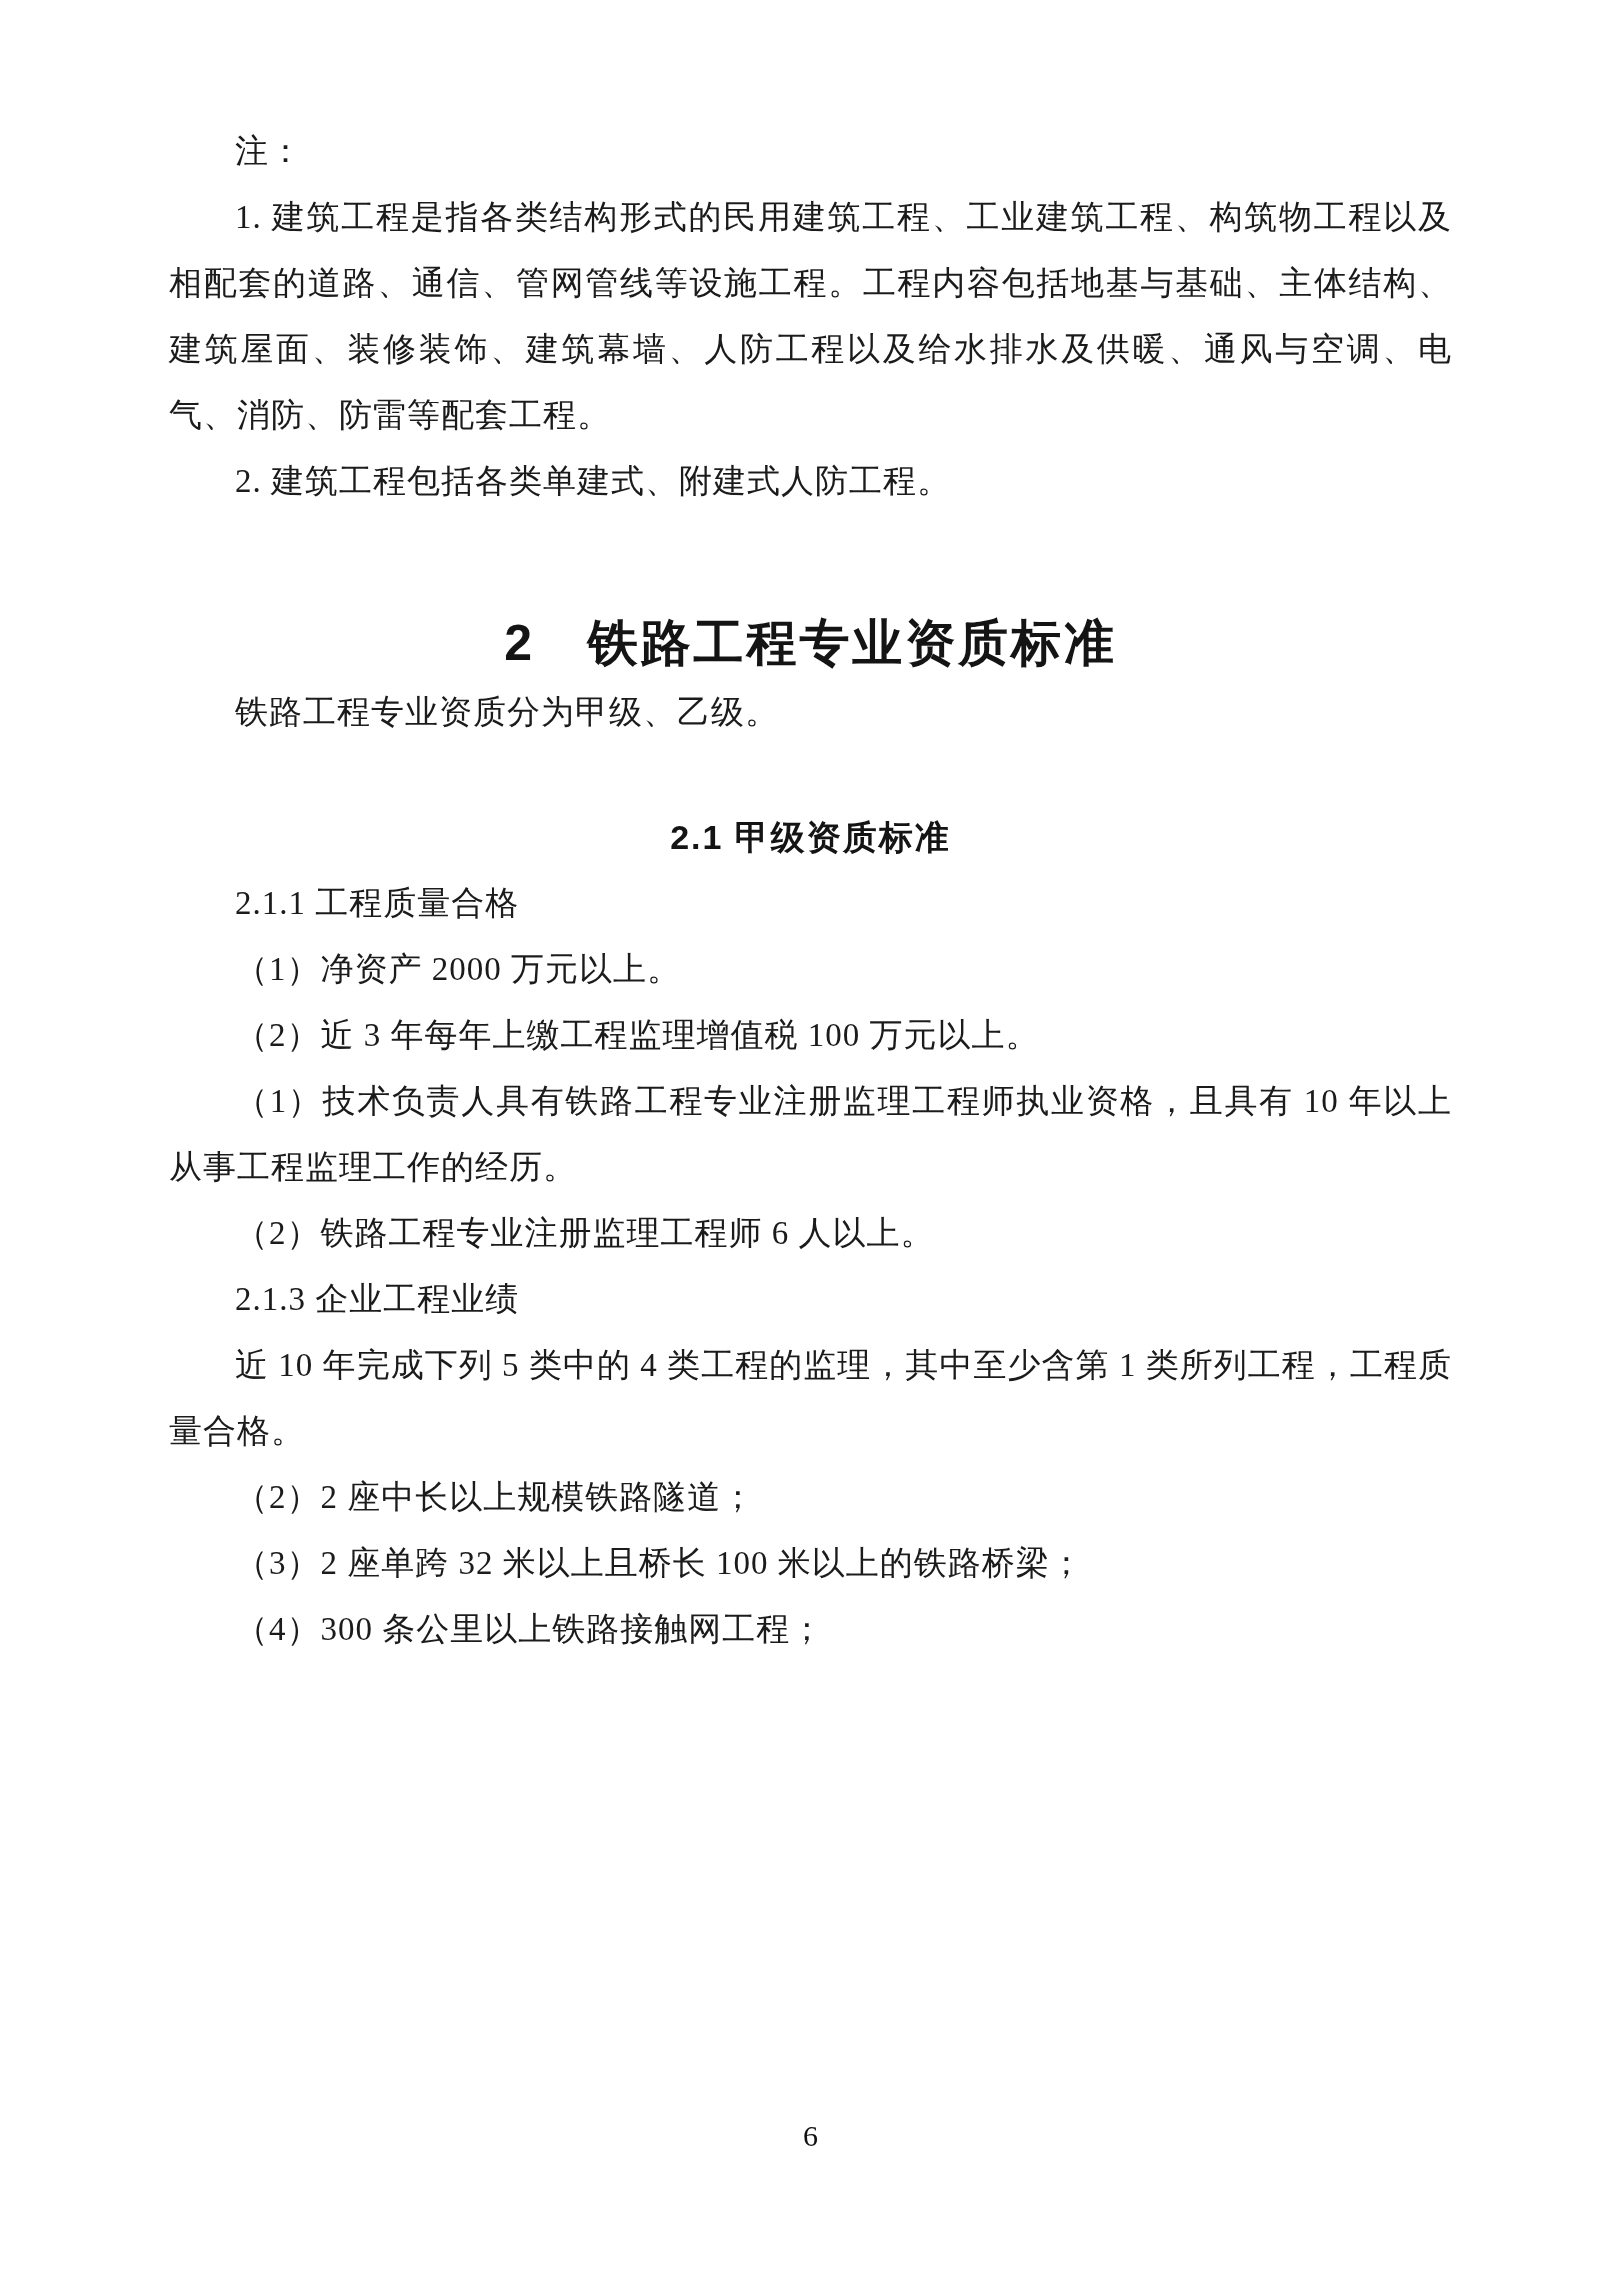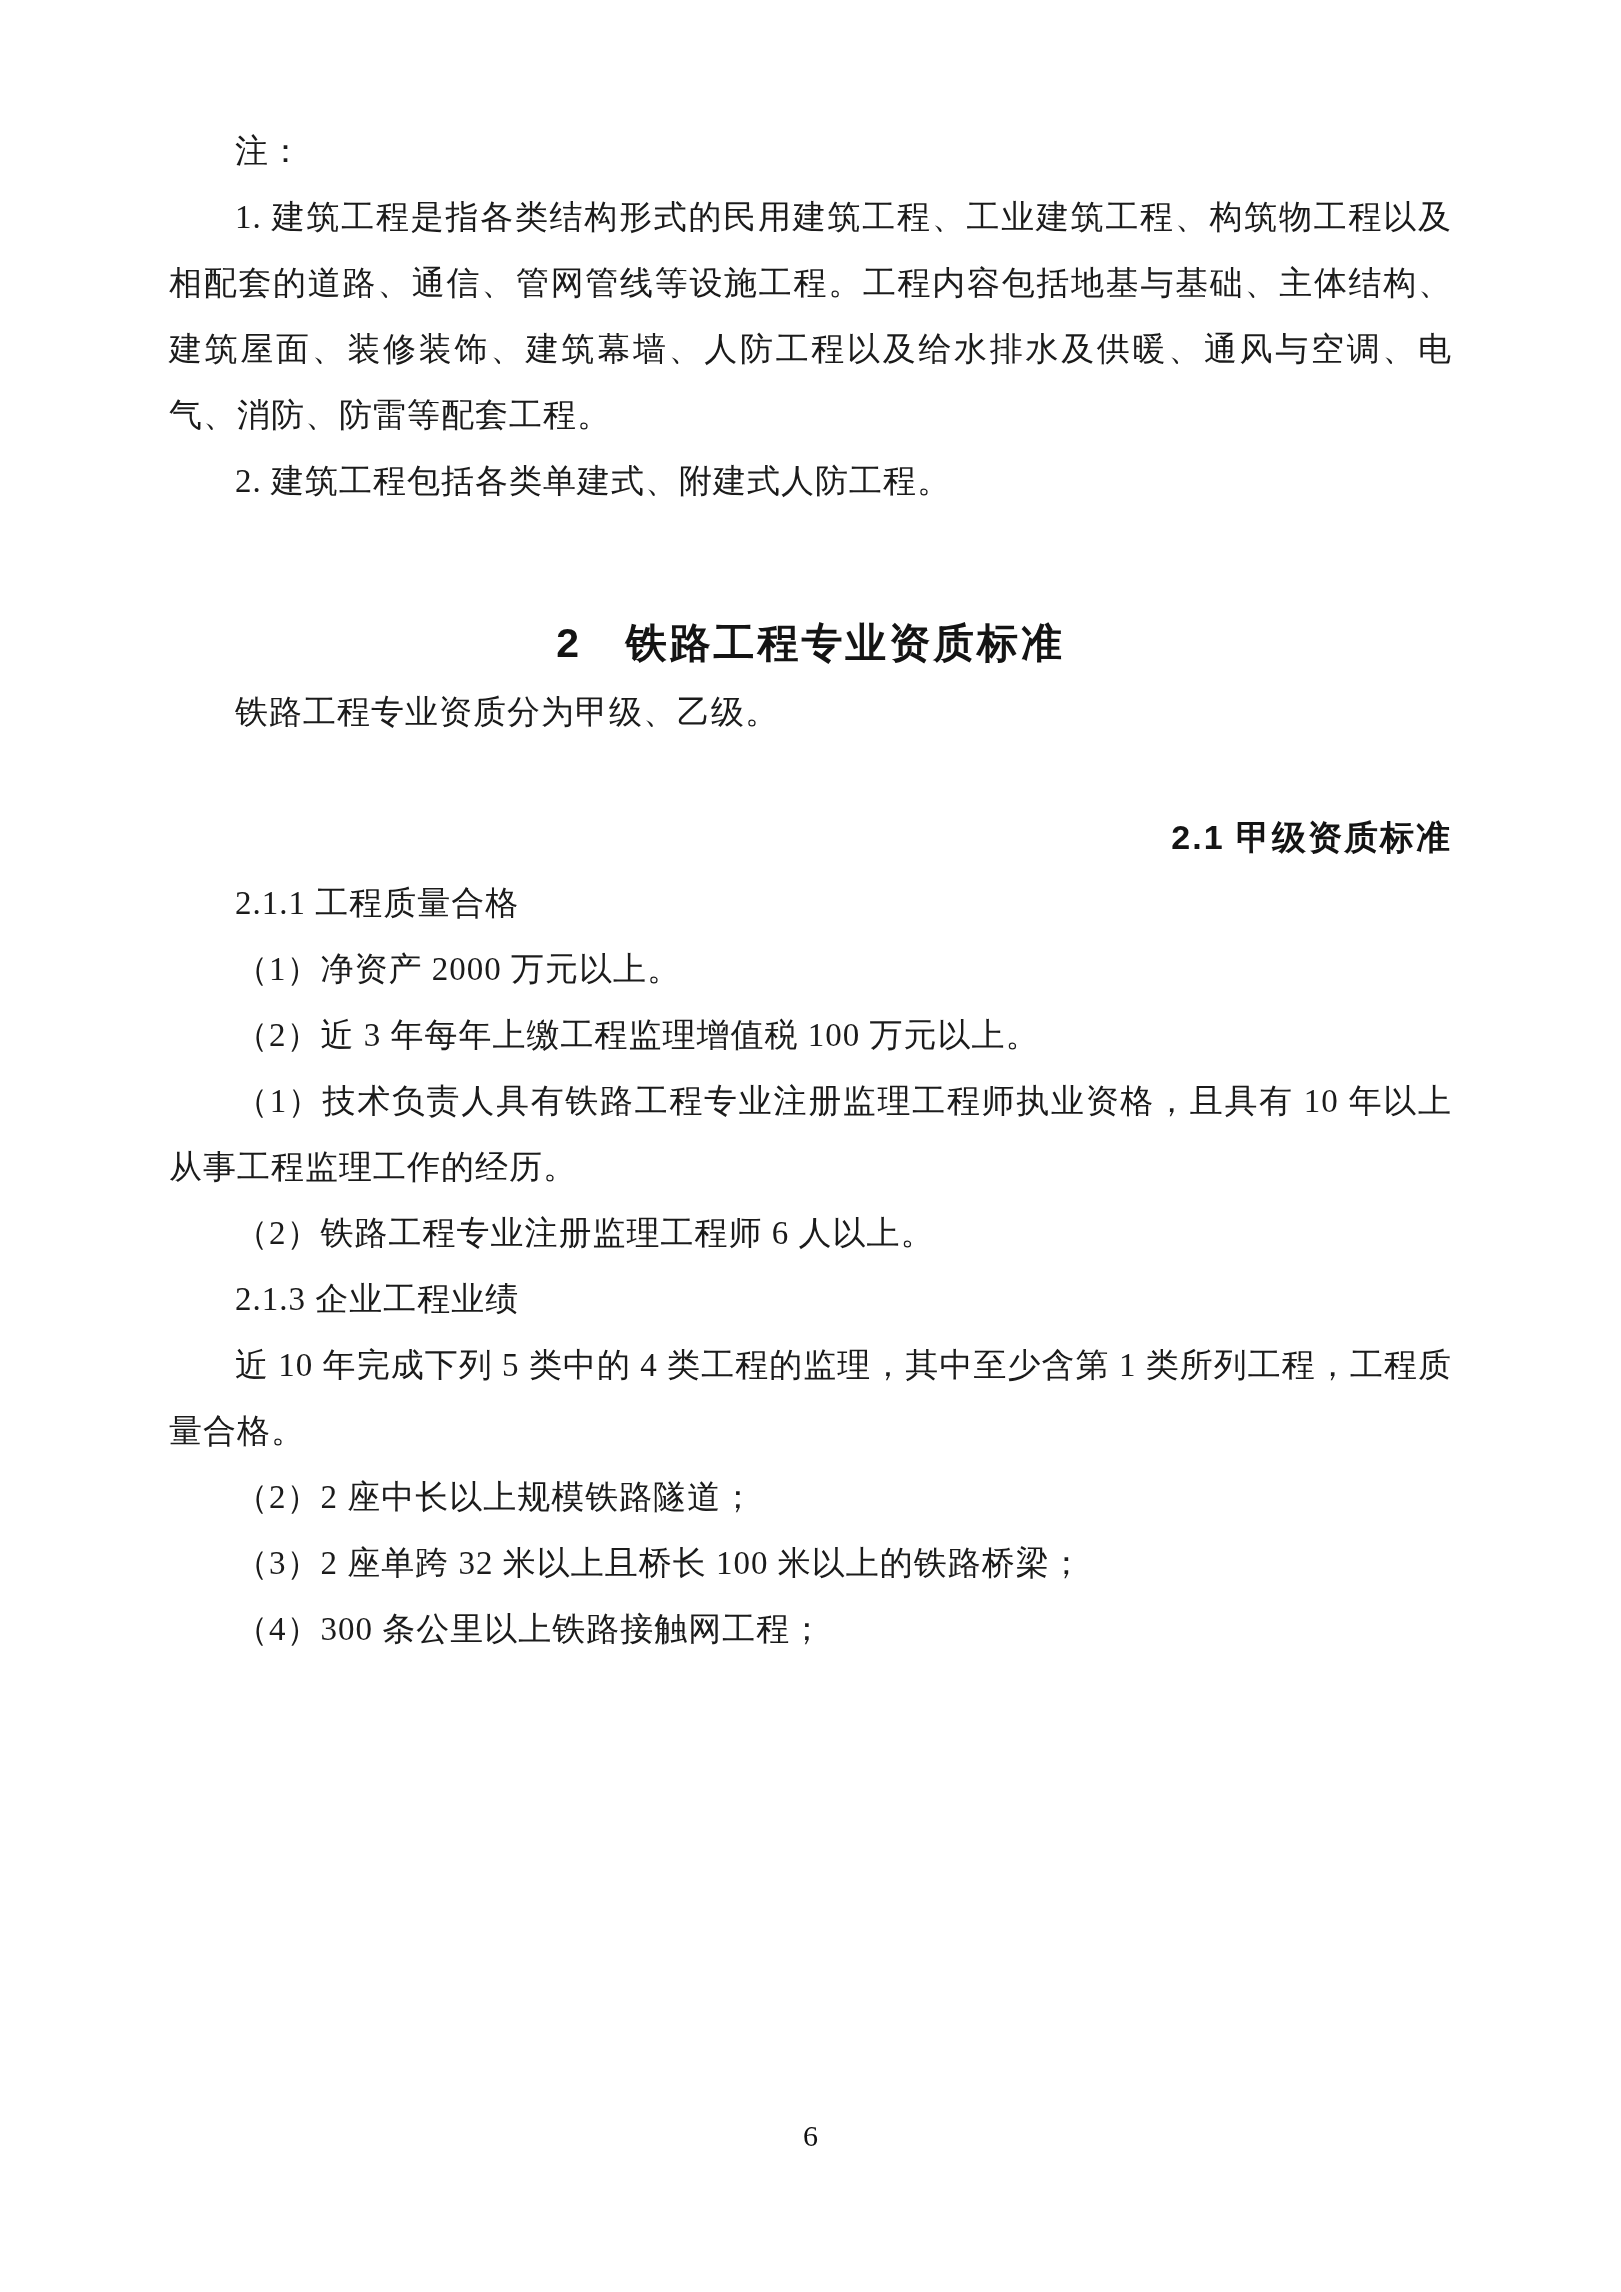--- a/index.html
+++ b/index.html
@@ -25,33 +25,33 @@
     font-size:33px;
     line-height:66px;
     text-indent:2em;
     text-align:justify;
     letter-spacing:1px;
   }
   h1.chapter-heading{
     margin:94px 0 0 0;
     font-family:"Liberation Sans","DejaVu Sans",sans-serif;
     font-weight:bold;
-    font-size:41px;
+    font-size:50px;
     line-height:71px;
     text-align:center;
     letter-spacing:2.9px;
     color:#141414;
   }
   h2.section-heading{
     margin:59px 0 0 0;
     font-family:"Liberation Sans","DejaVu Sans",sans-serif;
     font-weight:bold;
     font-size:34px;
     line-height:66px;
-    text-align:right;
+    text-align:center;
     letter-spacing:2px;
     color:#141414;
   }
   p.intro{
     margin:0;
   }
   .page-number{
     position:absolute;
     top:2119px;
     left:0;

